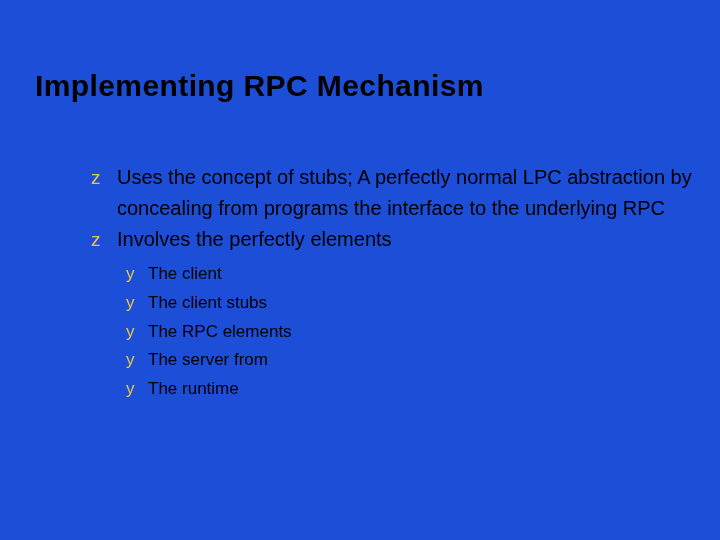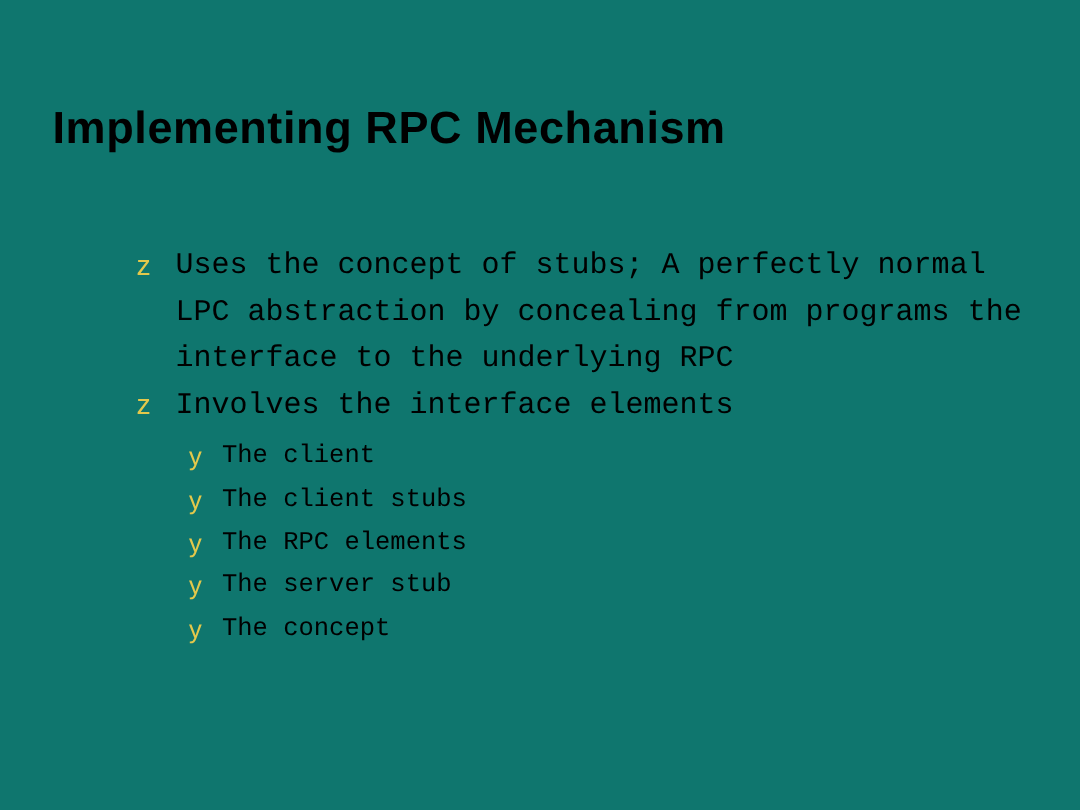--- a/index.html
+++ b/index.html
@@ -12,21 +12,21 @@
     background: #ffffff;
     font-family: "Liberation Sans", sans-serif;
     -webkit-font-smoothing: antialiased;
     overflow: hidden;
   }
 
   #slide {
     position: relative;
     width: 720px;
     height: 540px;
-    background: #0f766e;
+    background: #1d4ed8;
   }
 
   
   #slide-title {
     position: absolute;
     left: 35px;
     top: 68px;
     width: 650px;
     font-size: 30px;
     font-weight: bold;
@@ -62,21 +62,20 @@
     left: 3px;
     top: 0;
     color: #e3c84b;
     font-size: 19px;
     line-height: 31px;
     font-weight: normal;
   }
 
   .bullet-l1 .btext {
     display: block;
-    font-family: Liberation Mono, monospace;
   }
 
   
   .sublist {
     margin: 0;
     padding: 0;
     margin-top: 5px;
     margin-left: 38px;
   }
 
@@ -93,40 +92,39 @@
     left: 0px;
     top: 0;
     color: #e3c84b;
     font-size: 17px;
     line-height: 28.8px;
     font-weight: normal;
   }
 
   .bullet-l2 .btext {
     display: block;
-    font-family: Liberation Mono, monospace;
   }
 </style>
 </head>
 <body>
 
 <div id="slide">
 
   <div id="slide-title">Implementing RPC Mechanism</div>
 
   <div id="slide-body">
 
     <div class="bullet-l1">
       <span class="marker">z</span>
       <span class="btext">Uses the concept of stubs; A perfectly normal LPC abstraction by concealing from programs the interface to the underlying RPC</span>
     </div>
 
     <div class="bullet-l1">
       <span class="marker">z</span>
-      <span class="btext">Involves the interface elements</span>
+      <span class="btext">Involves the perfectly elements</span>
     </div>
 
     <div class="sublist">
 
       <div class="bullet-l2">
         <span class="marker">y</span>
         <span class="btext">The client</span>
       </div>
 
       <div class="bullet-l2">
@@ -134,25 +132,25 @@
         <span class="btext">The client stubs</span>
       </div>
 
       <div class="bullet-l2">
         <span class="marker">y</span>
         <span class="btext">The RPC elements</span>
       </div>
 
       <div class="bullet-l2">
         <span class="marker">y</span>
-        <span class="btext">The server stub</span>
+        <span class="btext">The server from</span>
       </div>
 
       <div class="bullet-l2">
         <span class="marker">y</span>
-        <span class="btext">The concept</span>
+        <span class="btext">The runtime</span>
       </div>
 
     </div>
 
   </div>
 
 </div>
 
 </body></html>

